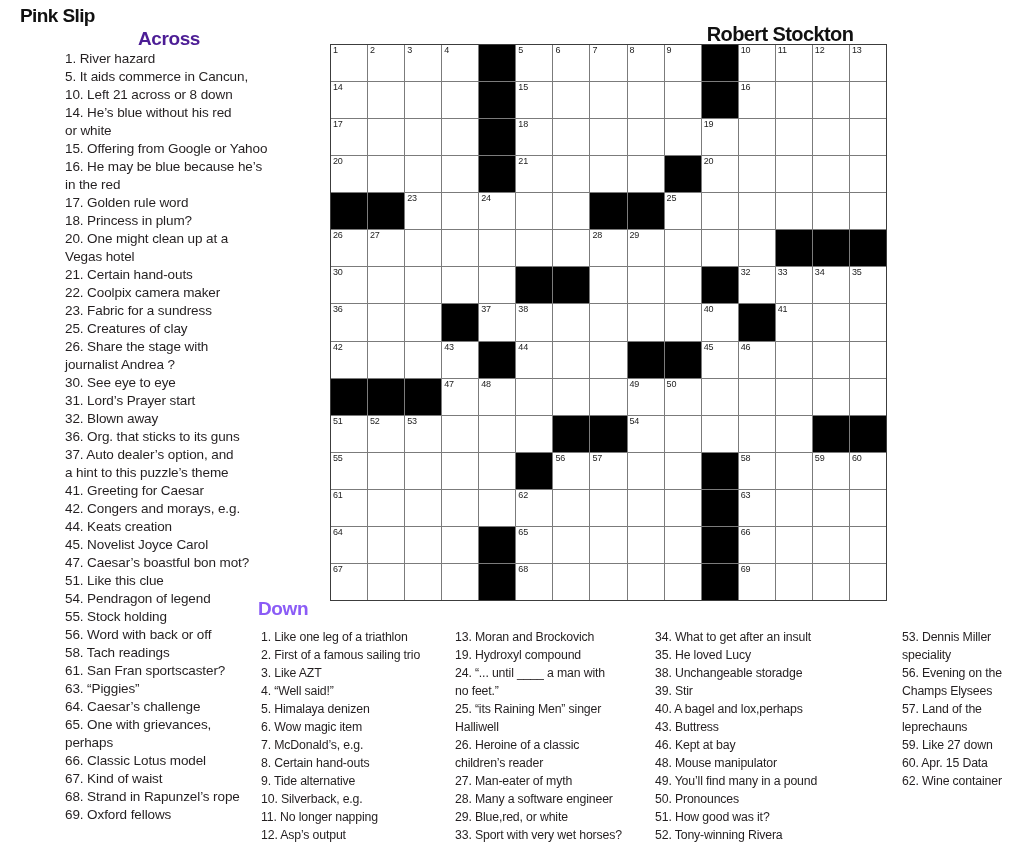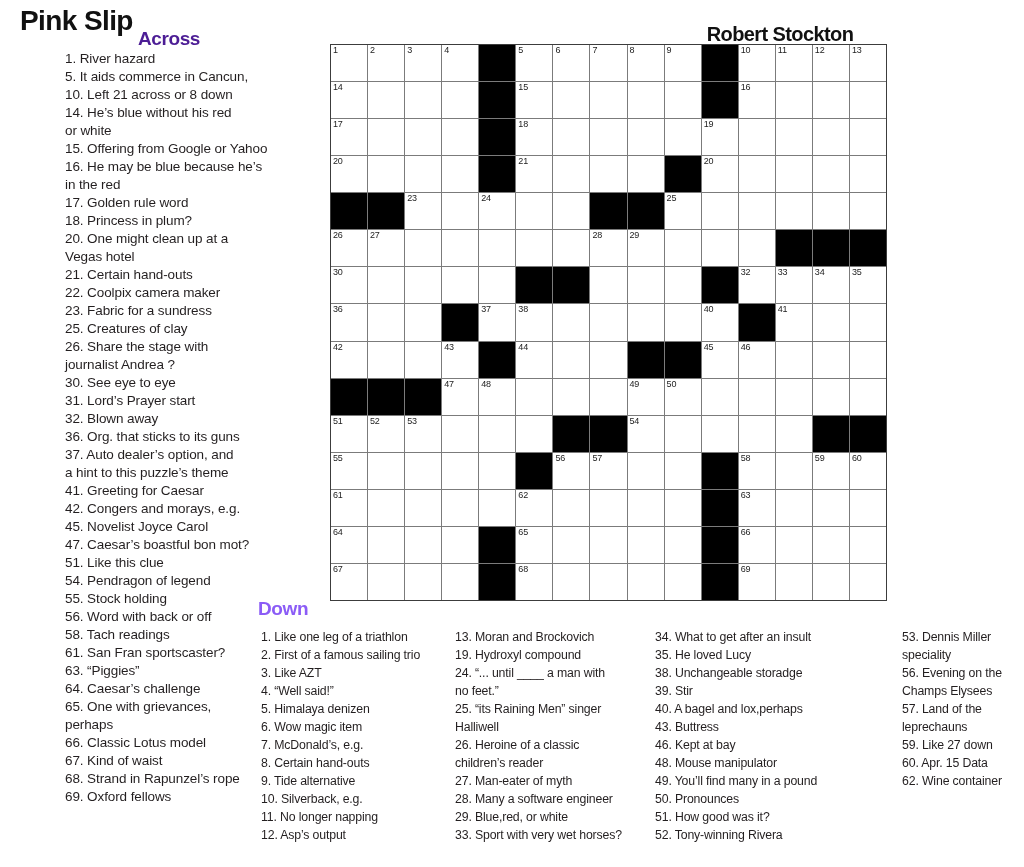--- a/index.html
+++ b/index.html
@@ -8,21 +8,21 @@
     background:#ffffff;
     font-family:"Liberation Sans", sans-serif;
     color:#231f20;
     position:relative;
     overflow:hidden;
   }
   .abs { position:absolute; }
 
   #title {
     left:20px; top:5px;
-    font-size:28px; font-weight:bold; letter-spacing:-0.6px; color:#111;
+    font-size:19px; font-weight:bold; letter-spacing:-0.6px; color:#111;
     white-space:nowrap;
   }
   #author {
     left:630px; top:6px; width:300px; text-align:center;
     font-size:20px; font-weight:bold; letter-spacing:-0.6px; color:#111;
     white-space:nowrap;
     margin-top:17px;
   }
   #across-heading {
     left:34px; top:28px; width:270px; text-align:center;
@@ -94,20 +94,21 @@
     <div class="clue-line">26. Share the stage with</div>
     <div class="clue-line">journalist Andrea ?</div>
     <div class="clue-line">30. See eye to eye</div>
     <div class="clue-line">31. Lord’s Prayer start</div>
     <div class="clue-line">32. Blown away</div>
     <div class="clue-line">36. Org. that sticks to its guns</div>
     <div class="clue-line">37. Auto dealer’s option, and</div>
     <div class="clue-line">a hint to this puzzle’s theme</div>
     <div class="clue-line">41. Greeting for Caesar</div>
     <div class="clue-line">42. Congers and morays, e.g.</div>
+    <div class="clue-line">44. Keats creation</div>
     <div class="clue-line">45. Novelist Joyce Carol</div>
     <div class="clue-line">47. Caesar’s boastful bon mot?</div>
     <div class="clue-line">51. Like this clue</div>
     <div class="clue-line">54. Pendragon of legend</div>
     <div class="clue-line">55. Stock holding</div>
     <div class="clue-line">56. Word with back or off</div>
     <div class="clue-line">58. Tach readings</div>
     <div class="clue-line">61. San Fran sportscaster?</div>
     <div class="clue-line">63. “Piggies”</div>
     <div class="clue-line">64. Caesar’s challenge</div>

